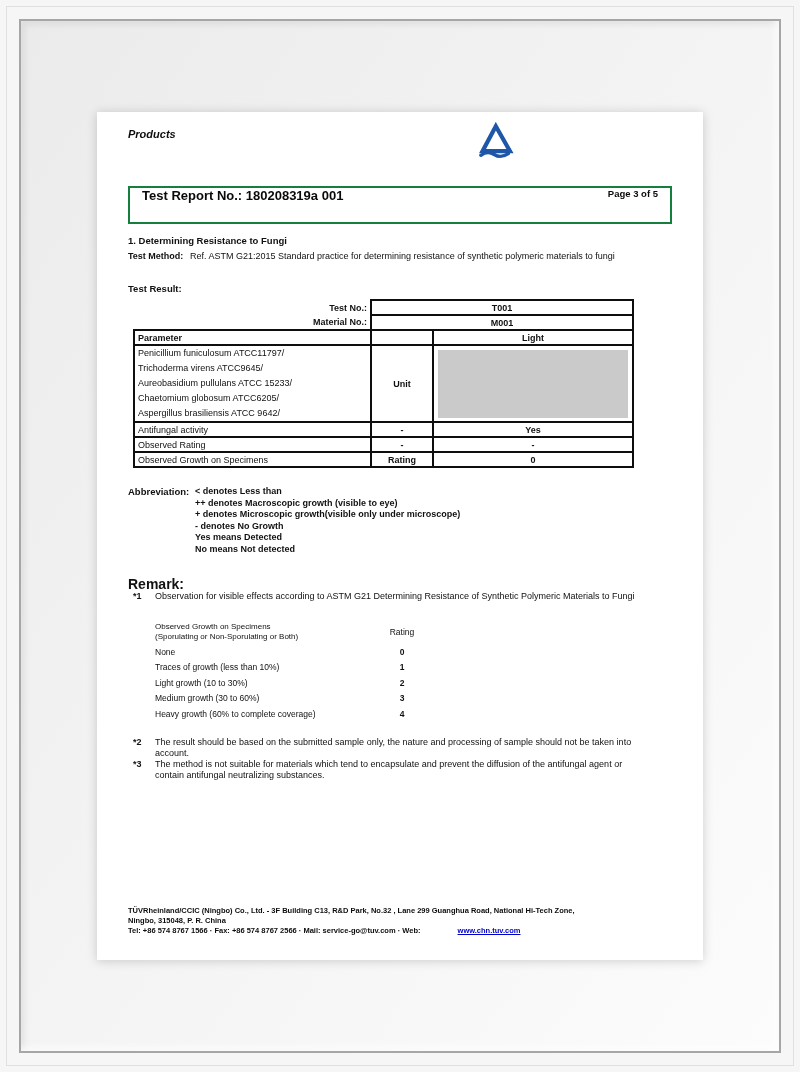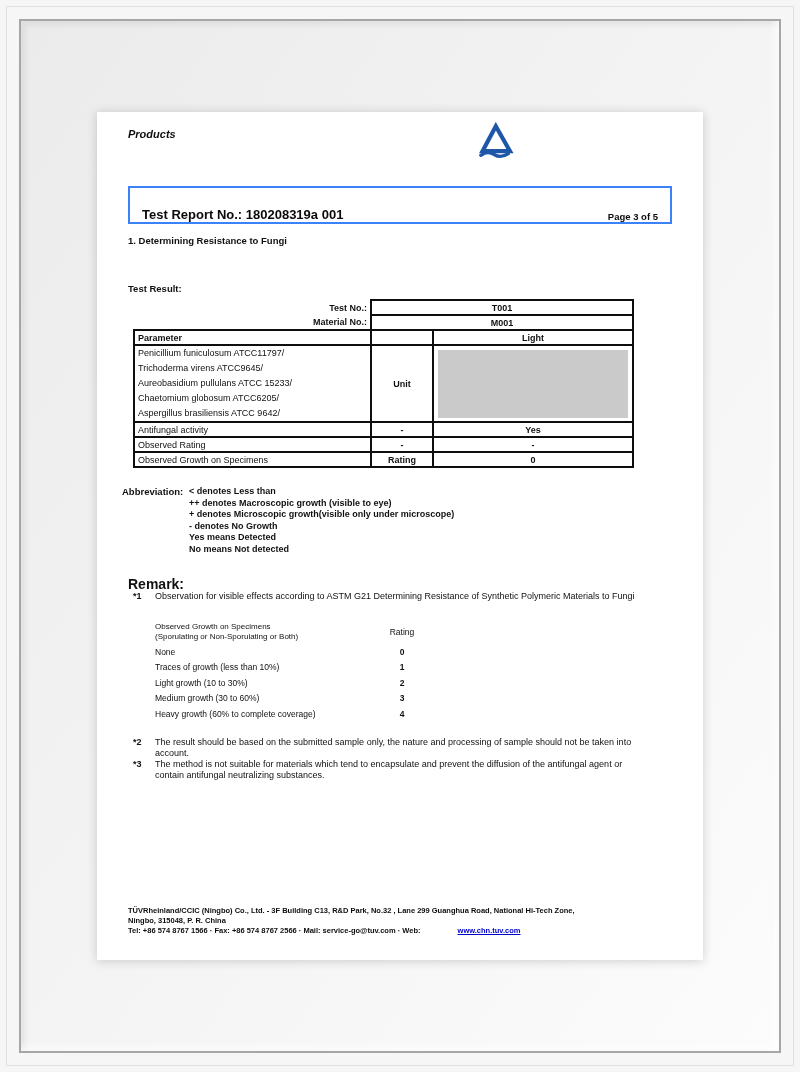--- a/index.html
+++ b/index.html
@@ -32,43 +32,43 @@
   
   .products{left:31px;top:16px;font-size:11px;font-weight:bold;font-style:italic;color:#0d0d0d;}
   .logo{left:378px;top:6px;display:flex;align-items:flex-start;}
   .logo svg{display:block;margin-top:4px;}
   .logo-text{margin-left:7px;}
   .brand{font-size:16px;font-weight:bold;color:#3b3b3b;letter-spacing:0.2px;}
   .brand sup{font-size:8px;font-weight:normal;vertical-align:super;}
   .tagline{font-size:11px;font-weight:bold;color:#3b3b3b;margin-top:1px;}
   
   .report-bar{
-    left:31px;top:74px;width:540px;height:34px;border:2px solid #3b82f6;
-    display:flex;align-items:flex-end;justify-content:space-between;background:#fff;
+    left:31px;top:74px;width:540px;height:34px;border:2px solid #15803d;
+    display:flex;align-items:flex-start;justify-content:space-between;background:#fff;
   }
   .report-title{font-size:13px;font-weight:bold;padding-left:12px;color:#0a0a0a;}
   .page-info{font-size:9.5px;font-weight:bold;padding-right:12px;color:#0a0a0a;}
   
   .sec-heading{left:31px;top:123px;font-size:9.5px;font-weight:bold;}
   .test-method{left:31px;top:139px;display:flex;font-size:9px;line-height:11px;}
   .tm-label{font-weight:bold;width:62px;flex:none;}
   .tm-text{width:470px;}
   .test-result-label{left:31px;top:171px;font-size:9.5px;font-weight:bold;}
   
   .result-table{left:36px;top:187px;border-collapse:collapse;table-layout:fixed;font-size:9px;}
   .result-table td{padding:0 3px;vertical-align:middle;}
   .result-table td.bd{border:2px solid #0e0e0e;}
   .result-table td.nb{border:none;}
   .ctr{text-align:center;}
   .rt-lbl{text-align:right;font-weight:bold;padding-right:5px;}
   .h16{height:15px;}
   .fungi-lines div{line-height:15px;white-space:nowrap;}
   .graybox{height:68px;margin:3px 1px;background:#cacaca;}
   
-  .abbr{left:25px;top:374px;display:flex;font-size:9px;font-weight:bold;line-height:11.5px;}
+  .abbr{left:31px;top:374px;display:flex;font-size:9px;font-weight:bold;line-height:11.5px;}
   .abbr-label{width:67px;flex:none;font-size:9.5px;}
   
   .remark-label{left:31px;top:464px;font-size:14px;font-weight:bold;}
   .remark-item{display:flex;font-size:9px;line-height:11px;}
   .rm-marker{width:22px;flex:none;font-weight:bold;}
   .rm-text{width:498px;}
   .r1{left:36px;top:479px;}
   .r2{left:36px;top:625px;}
   .r3{left:36px;top:647px;}
   
@@ -103,20 +103,24 @@
       </svg>
     </div>
 
     <div class="abs report-bar">
       <span class="report-title">Test Report No.: 180208319a 001</span>
       <span class="page-info">Page 3 of 5</span>
     </div>
 
     <div class="abs sec-heading">1. Determining Resistance to Fungi</div>
 
+    <div class="abs test-method">
+      <span class="tm-label">Test Method:</span>
+      <span class="tm-text">Ref. ASTM G21:2015 Standard practice for determining resistance of synthetic polymeric materials to fungi</span>
+    </div>
 
     <div class="abs test-result-label">Test Result:</div>
 
     <table class="abs result-table">
       <colgroup>
           <col style="width:237px">
           <col style="width:62px">
           <col style="width:200px">
         </colgroup>
       <tbody>

